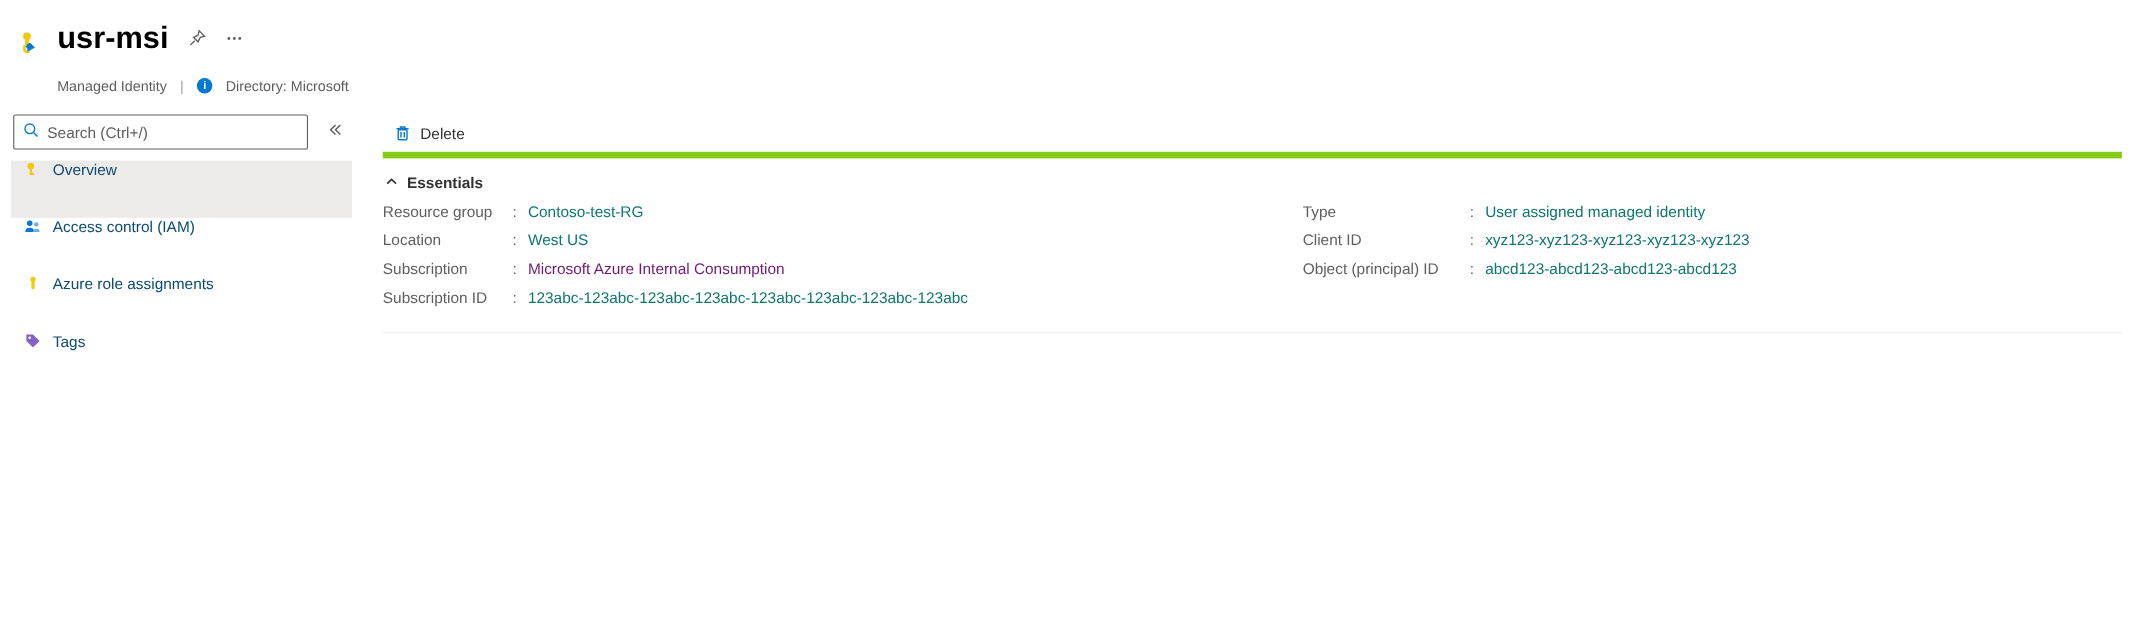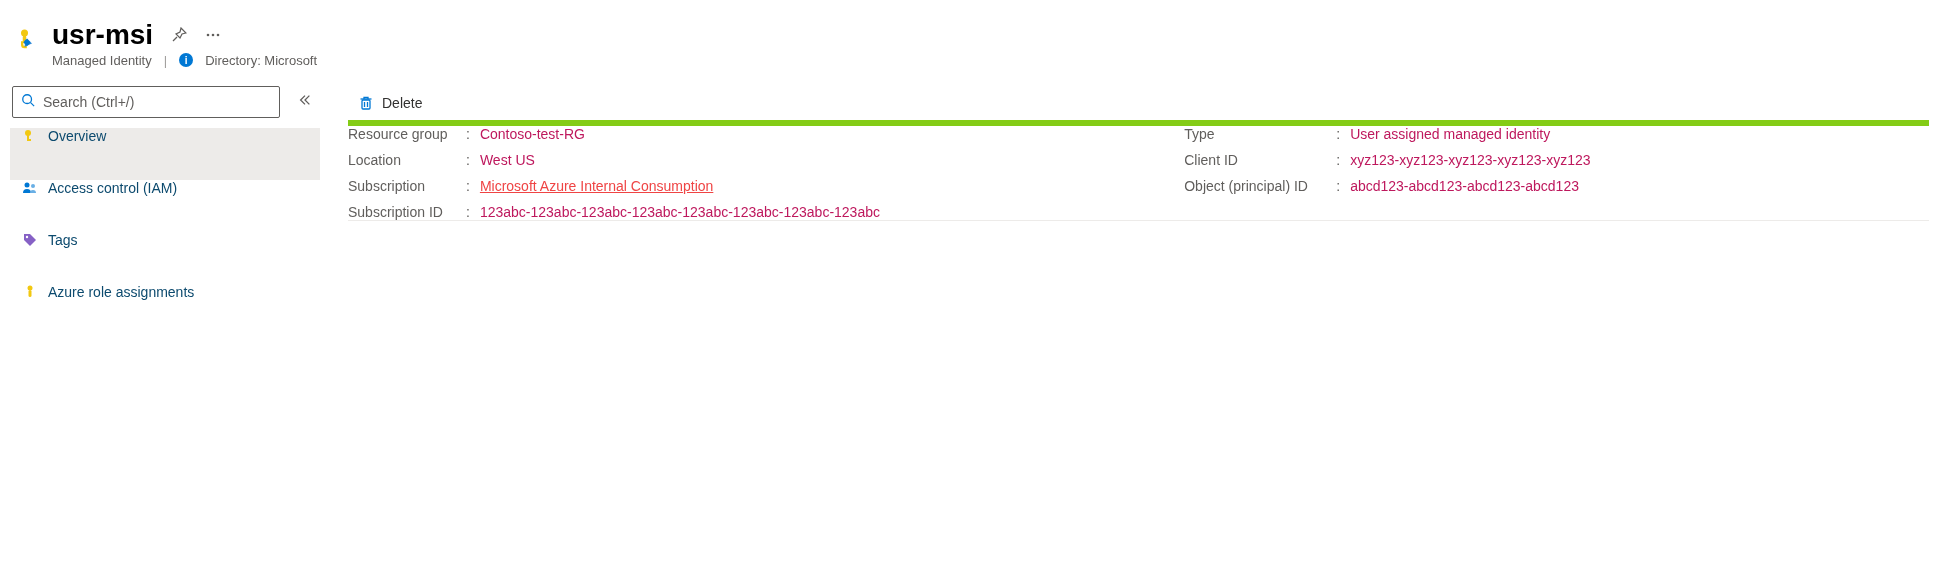--- a/index.html
+++ b/index.html
@@ -44,21 +44,21 @@
   .pin-icon, .more-icon {
     color: #605e5c;
     cursor: pointer;
     display: inline-flex;
     align-items: center;
   }
   .subtitle-row {
     display: flex;
     align-items: center;
     gap: 12px;
-    margin-top: 2px;
+    margin-top: 20px;
     color: #605e5c;
     font-size: 13px;
   }
   .subtitle-divider {
     color: #a19f9d;
   }
   .info-icon {
     width: 14px;
     height: 14px;
     border-radius: 50%;
@@ -154,21 +154,21 @@
     gap: 8px;
     padding: 14px 0 10px 2px;
     cursor: pointer;
     font-weight: 600;
     font-size: 14px;
   }
   .essentials-grid {
     display: flex;
     gap: 17px;
     border-bottom: 1px solid #edebe9;
-    padding-bottom: 0;
+    padding-bottom: 24px;
     justify-content: space-between;
   }
   .ess-col {
     display: flex;
     flex-direction: column;
     gap: 8px;
   }
   .ess-col.left { flex: 1.1; }
   .ess-col.right { flex: 1; }
   .ess-row {
@@ -177,22 +177,22 @@
     font-size: 14px;
   }
   .ess-row.more { margin-top: 2px; }
   .ess-label {
     color: #605e5c;
     padding-right: 4px;
   }
   .ess-col.left .ess-label { width: 118px; flex-shrink:0; }
   .ess-col.right .ess-label { width: 152px; flex-shrink:0; }
   .ess-colon { color: #605e5c; padding-right: 10px; }
-  .ess-value { color: #be185d; }
-  .ess-value.link { color: #ef4444; cursor: pointer; text-decoration: underline; }
+  .ess-value { color: #0f766e; }
+  .ess-value.link { color: #701a75; cursor: pointer; }
 </style>
 </head>
 <body>
 
 <div class="page">
 
   <div class="header">
     <span class="header-icon">
       <svg viewBox="0 0 24 24" width="28" height="28">
         <circle cx="9" cy="6" r="3" fill="#f2c811"></circle>
@@ -266,52 +266,60 @@
                 <path d="M1 13 Q1 9 5 9 Q9 9 9 13 Z" fill="#0078d4"></path>
                 <circle cx="11" cy="6" r="2" fill="#69afe5"></circle>
                 <path d="M8 13 Q8 10 11 10 Q14 10 14 13 Z" fill="#69afe5"></path>
               </svg>
           </span>
           <span>Access control (IAM)</span>
         </li>
         <li class="nav-item">
           <span class="nav-icon">
             <svg width="16" height="16" viewBox="0 0 16 16">
-                <path d="M2 2 L8 2 L14 8 L8 14 L2 8 Z" fill="#8661c5"></path>
-                <circle cx="5" cy="5" r="1.2" fill="#fff"></circle>
+                <circle cx="8" cy="4" r="2.5" fill="#f2c811"></circle>
+                <rect x="6.5" y="6" width="3" height="7" rx="1.5" fill="#f2c811"></rect>
               </svg>
           </span>
-          <span>Tags</span>
+          <span>Azure role assignments</span>
         </li>
         <li class="nav-item">
           <span class="nav-icon">
             <svg width="16" height="16" viewBox="0 0 16 16">
-                <circle cx="8" cy="4" r="2.5" fill="#f2c811"></circle>
-                <rect x="6.5" y="6" width="3" height="7" rx="1.5" fill="#f2c811"></rect>
+                <path d="M2 2 L8 2 L14 8 L8 14 L2 8 Z" fill="#8661c5"></path>
+                <circle cx="5" cy="5" r="1.2" fill="#fff"></circle>
               </svg>
           </span>
-          <span>Azure role assignments</span>
+          <span>Tags</span>
         </li>
       </ul>
     </div>
 
     <div class="main">
       <div class="toolbar">
         <button class="toolbar-btn">
           <svg width="16" height="16" viewBox="0 0 16 16" fill="none" stroke="currentColor" stroke-width="1.3">
             <rect x="4" y="5" width="8" height="9" rx="1"></rect>
             <line x1="2.5" y1="4" x2="13.5" y2="4"></line>
             <line x1="6.5" y1="7" x2="6.5" y2="12"></line>
             <line x1="9.5" y1="7" x2="9.5" y2="12"></line>
             <path d="M6 4 L6 2.5 L10 2.5 L10 4"></path>
           </svg>
           <span>Delete</span>
         </button>
       </div>
 
+      <div class="essentials-header">
+        <span>
+          <svg width="12" height="12" viewBox="0 0 12 12" fill="none" stroke="currentColor" stroke-width="1.5">
+              <polyline points="2,8 6,4 10,8"></polyline>
+            </svg>
+        </span>
+        <span>Essentials</span>
+      </div>
 
       <div class="essentials-grid">
         <div class="ess-col left">
           <div class="ess-row">
             <span class="ess-label">Resource group</span>
             <span class="ess-colon">:</span>
             <span class="ess-value">Contoso-test-RG</span>
           </div>
           <div class="ess-row more">
             <span class="ess-label">Location</span>

